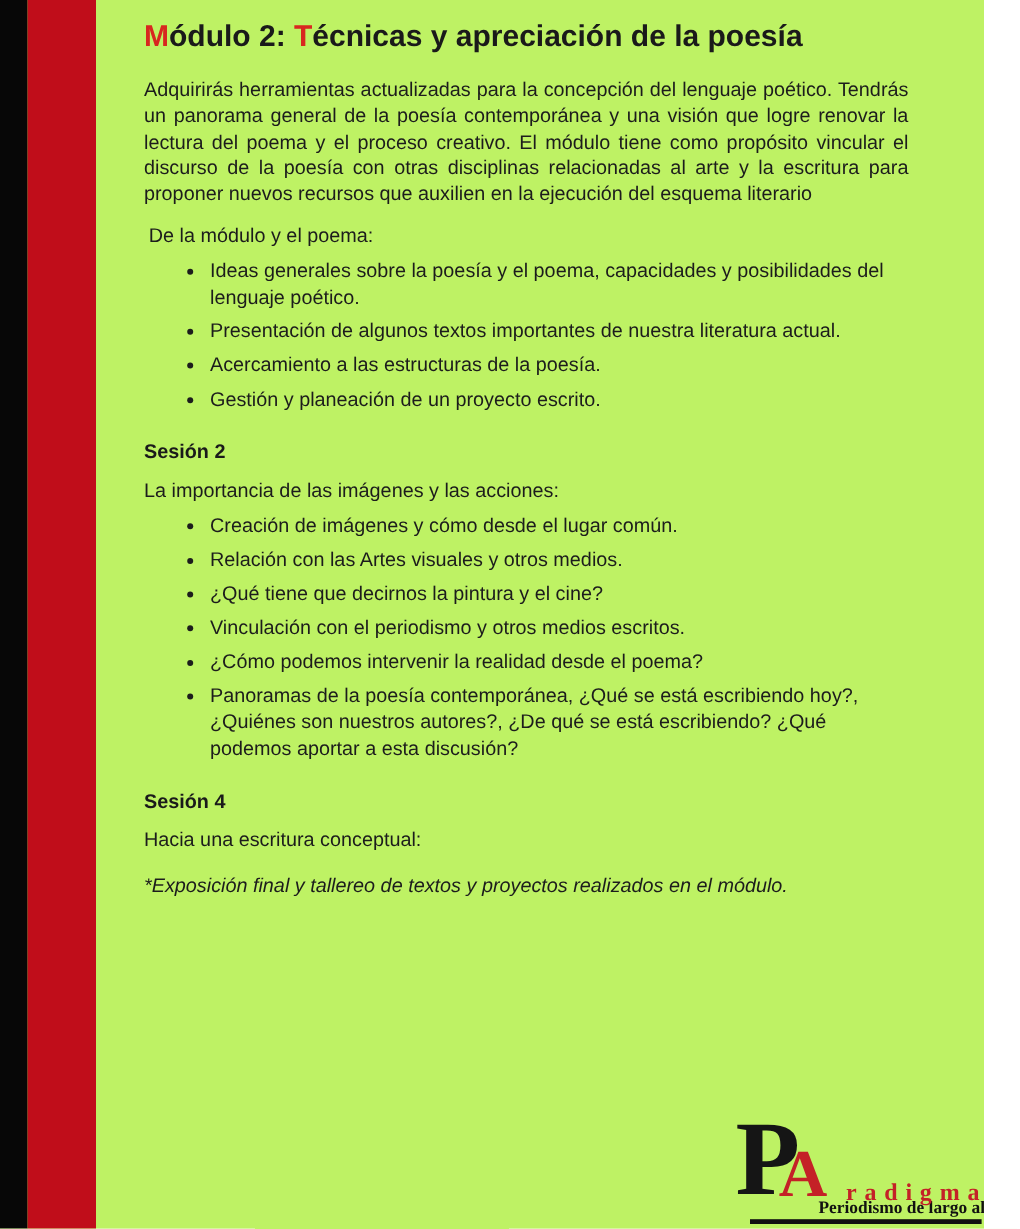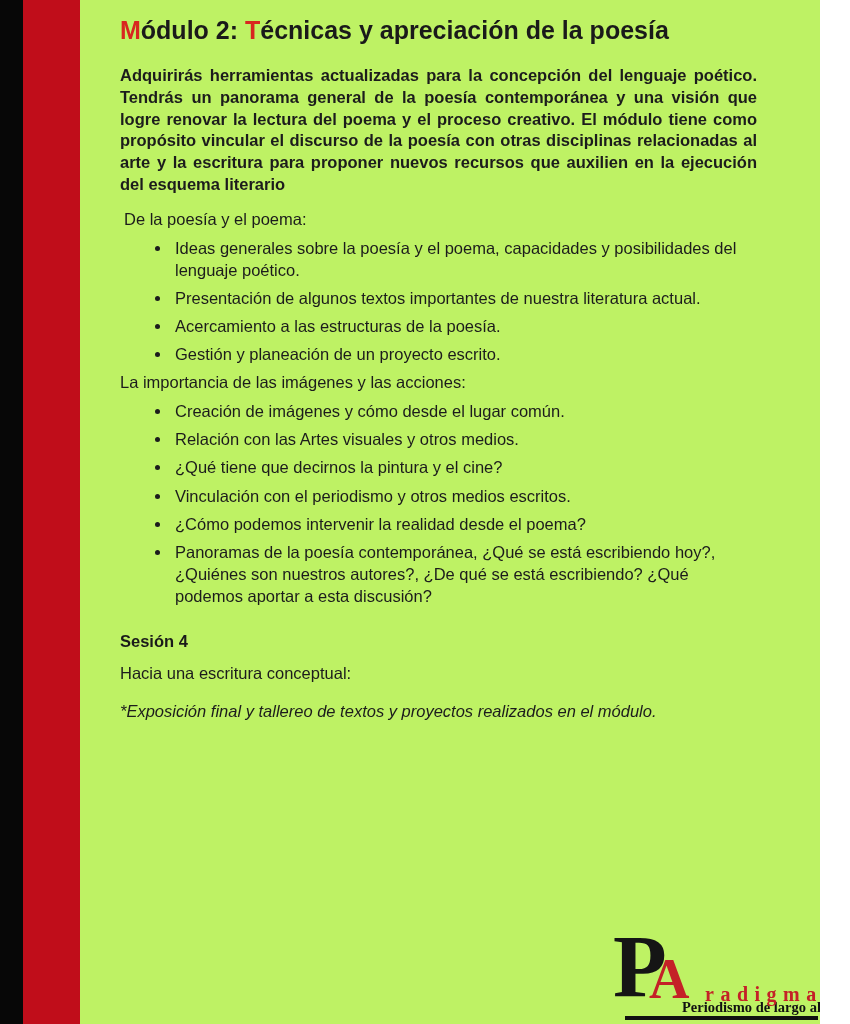--- a/index.html
+++ b/index.html
@@ -11,21 +11,20 @@
   .edge-red   { position:absolute; left:23px; top:0; width:57px; height:1024px; background:var(--bar-red,#c00d1a); }
 
   .content { position:absolute; left:120px; top:16px; width:637px; color:var(--text,#1c1c1c); }
 
   h1.title { font-size:25px; font-weight:bold; margin:0 0 20px 0; color:#1a1a1a; }
   h1.title .red { color:var(--title-red,#d8271f); }
 
   p.intro {
     font-size:16.5px; line-height:21.8px; text-align:justify;
     margin:0 0 14px 0;
-    font-weight:bold;
   }
 
   h2.session { font-size:16.5px; font-weight:bold; margin:24px 0 13px 0; color:#1a1a1a; }
   p.sub { font-size:16.5px; margin:0 0 9px 0; }
   p.sub.indent-sm { padding-left:4px; }
 
   ul.bullets { margin:0 0 4px 0; padding:0 0 0 52px; }
   ul.bullets li {
     font-size:16.5px; line-height:21.8px; margin:0 0 6.5px 0; padding-left:3px;
   }
@@ -49,28 +48,29 @@
 
 <div class="page">
   <div class="edge-black"></div>
   <div class="edge-red"></div>
 
   <div class="content">
     <h1 class="title"><span class="red">M</span><span>ódulo 2: </span><span class="red">T</span><span>écnicas y apreciación de la poesía</span></h1>
 
     <p class="intro">Adquirirás herramientas actualizadas para la concepción del lenguaje poético. Tendrás un panorama general de la poesía contemporánea y una visión que logre renovar la lectura del poema y el proceso creativo. El módulo tiene como propósito vincular el discurso de la poesía con otras disciplinas relacionadas al arte y la escritura para proponer nuevos recursos que auxilien en la ejecución del esquema literario</p>
 
-    <p class="sub indent-sm">De la poesía y el poema:</p>
+    <p class="sub indent-sm">De la módulo y el poema:</p>
     <ul class="bullets">
       <li>Ideas generales sobre la poesía y el poema, capacidades y posibilidades del lenguaje poético.</li>
       <li>Presentación de algunos textos importantes de nuestra literatura actual.</li>
       <li>Acercamiento a las estructuras de la poesía.</li>
       <li>Gestión y planeación de un proyecto escrito.</li>
     </ul>
 
+    <h2 class="session">Sesión 2</h2>
     <p class="sub">La importancia de las imágenes y las acciones:</p>
     <ul class="bullets">
       <li>Creación de imágenes y cómo desde el lugar común.</li>
       <li>Relación con las Artes visuales y otros medios.</li>
       <li>¿Qué tiene que decirnos la pintura y el cine?</li>
     </ul>
 
     <ul class="bullets">
       <li>Vinculación con el periodismo y otros medios escritos.</li>
       <li>¿Cómo podemos intervenir la realidad desde el poema?</li>

